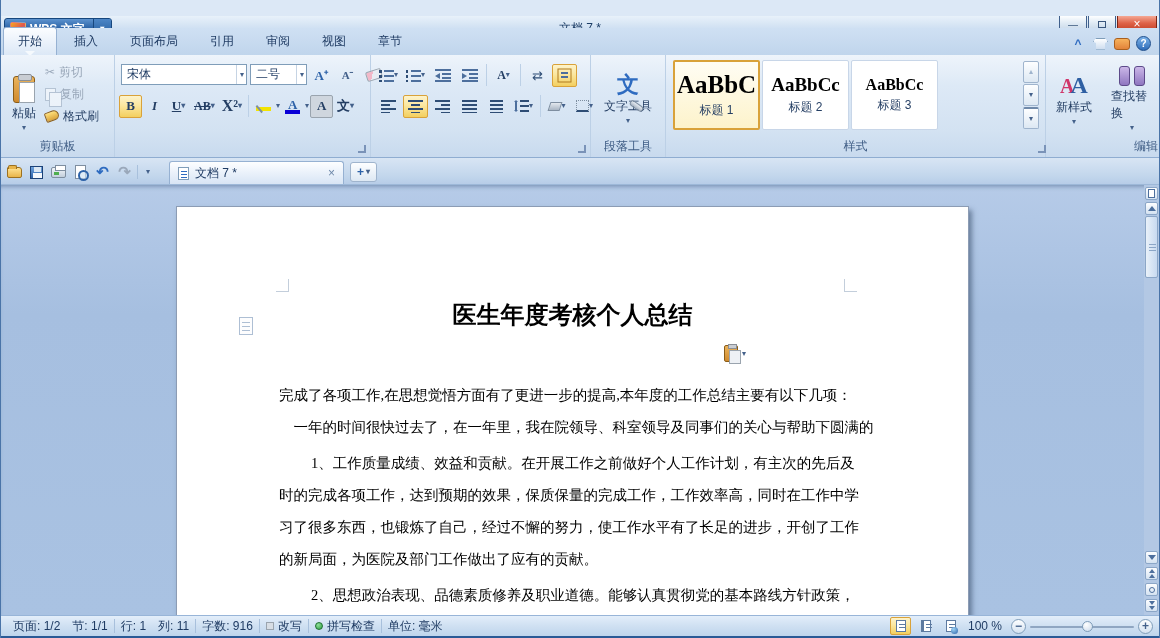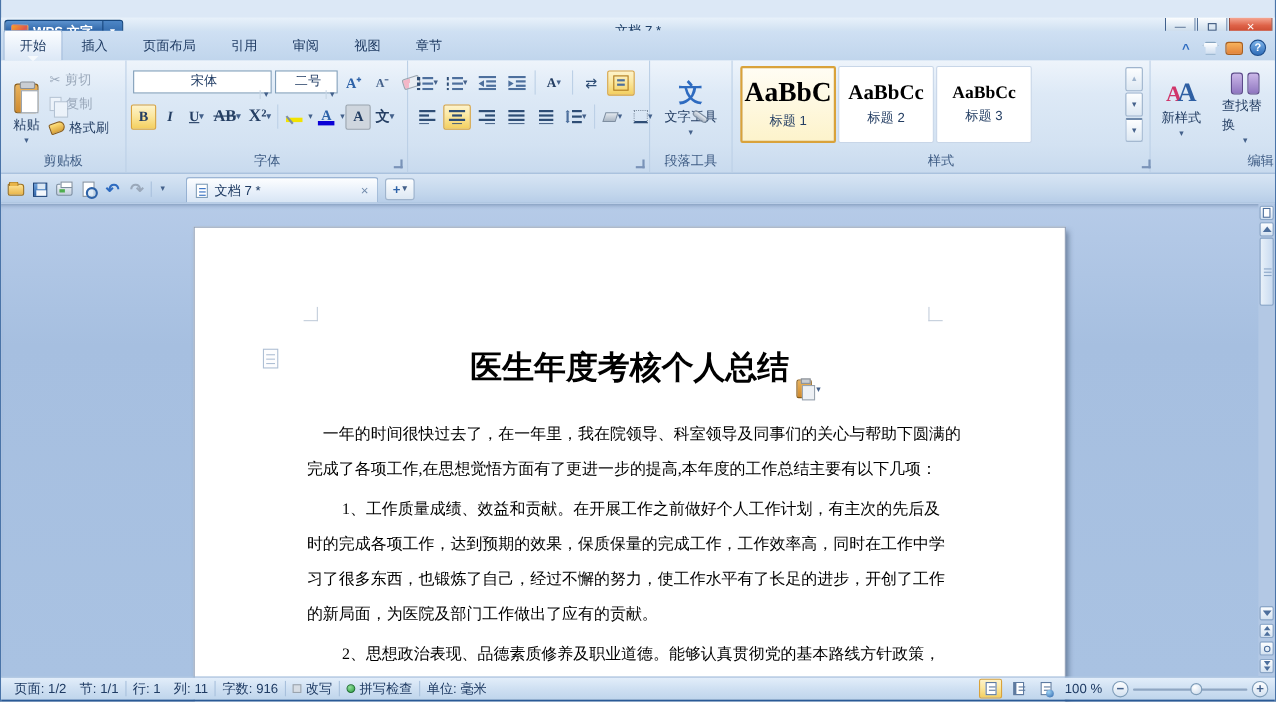--- a/index.html
+++ b/index.html
@@ -43,21 +43,21 @@
   
   .ribbon{position:absolute;left:0;top:55px;width:100%;height:103px;
     background:linear-gradient(#eef4fb,#dde9f6 30%,#d3e2f2 75%,#c8daee);border-bottom:1px solid #8fadd1;}
   .grp{position:absolute;top:0;height:100%;border-right:1px solid #bcd0e6;}
   .grp-label{position:absolute;bottom:2px;left:0;width:100%;text-align:center;color:#3f5d85;}
   .launcher{position:absolute;bottom:4px;right:4px;width:8px;height:8px;
     border-right:2px solid #7a93b8;border-bottom:2px solid #7a93b8;}
   .btn{display:flex;align-items:center;justify-content:center;border:1px solid transparent;border-radius:2px;color:#243e63;}
   .btn.hl{border-color:#d9a23a;background:linear-gradient(#fdf3cb,#fbe79f 45%,#f3cf5f);}
   .dd{font-size:8px;color:#44618b;line-height:1;}
-  .combo{height:21px;background:#fff;border:1px solid #7f9db9;display:flex;align-items:center;padding:0 2px 0 5px;flex-direction:column;}
+  .combo{height:21px;background:#fff;border:1px solid #7f9db9;display:flex;align-items:center;padding:0 2px 0 5px;}
   .combo .dd{margin-left:auto;border-left:1px solid #c6d4e4;padding-left:3px;height:100%;display:flex;align-items:center;}
   
   .paste-big{position:absolute;left:5px;top:6px;width:36px;height:86px;flex-direction:column;gap:2px;}
   .clipb{width:22px;height:27px;border-radius:3px;background:linear-gradient(#eab35c,#cf8a2e);border:1px solid #8a5c17;position:relative;}
   .clipb::before{content:'';position:absolute;left:4px;top:-3px;width:12px;height:5px;background:#c9cdd3;border:1px solid #8a8f96;border-radius:2px;}
   .clipb::after{content:'';position:absolute;left:5px;top:5px;width:14px;height:19px;background:#fff;border:1px solid #9aa4ae;}
   .small-cmd{display:flex;align-items:center;gap:4px;height:22px;color:#9aa8ba;}
   .small-cmd.en{color:#243e63;}
   .copy-ic{width:11px;height:13px;border:1px solid #8fa0b4;background:#fff;position:relative;}
   .copy-ic::after{content:'';position:absolute;left:3px;top:3px;width:11px;height:13px;border:1px solid #8fa0b4;background:#fff;}
@@ -123,21 +123,21 @@
     background:linear-gradient(#fdfeff,#dde8f3);border:1px solid #9fb4cd;border-radius:3px;margin-bottom:2px;font-weight:bold;color:#2d62a8;}
   
   .workspace{position:absolute;left:0;top:185px;width:100%;height:430px;
     background:linear-gradient(#b6cbe8,#a6bfe0 30%,#a9c2e2);box-shadow:inset 0 4px 5px -3px #6d87aa;}
   .sheet{position:absolute;left:175px;top:21px;width:793px;height:560px;background:#fff;
     border:1px solid #8c9cb4;box-shadow:3px 4px 5px rgba(35,55,85,.5);}
   .crop{position:absolute;width:13px;height:13px;}
   .crop.tl{left:99px;top:72px;border-right:1px solid #c3cedb;border-bottom:1px solid #c3cedb;}
   .crop.tr{left:667px;top:72px;border-left:1px solid #c3cedb;border-bottom:1px solid #c3cedb;}
   .doc-title{position:absolute;left:0;top:92px;width:100%;text-align:center;
-    font-family:"Liberation Serif",serif;font-weight:bold;font-size:29px;color:#000;margin-top:16px;}
+    font-family:"Liberation Serif",serif;font-weight:bold;font-size:24px;color:#000;}
   .margin-note{position:absolute;left:62px;top:110px;width:14px;height:18px;background:#fdfdfe;border:1px solid #aebfd4;}
   .margin-note::before{content:'';position:absolute;left:2px;top:4px;width:8px;height:1px;background:#aebfd4;box-shadow:0 4px 0 #aebfd4,0 8px 0 #aebfd4;}
   .paste-opt{position:absolute;left:547px;top:138px;display:flex;align-items:center;gap:4px;}
   .paste-opt .pc{width:14px;height:17px;background:linear-gradient(#eab35c,#cf8a2e);border:1px solid #8a5c17;border-radius:2px;position:relative;}
   .paste-opt .pc::before{content:'';position:absolute;left:3px;top:-2px;width:7px;height:3px;background:#c9cdd3;border:1px solid #8a8f96;}
   .paste-opt .pc::after{content:'';position:absolute;left:4px;top:4px;width:10px;height:12px;background:#eef1f5;border:1px solid #9aa4ae;}
   .doc-text{position:absolute;left:102px;top:172px;width:596px;
     font-family:"Liberation Serif",serif;font-size:14.5px;color:#000;}
   .doc-text .ln{height:32px;line-height:32px;white-space:nowrap;}
   .ind1{text-indent:1em;}
@@ -268,21 +268,21 @@
             <span>B</span>
           </div>
         <div class="btn tbtn">
             <span style="font-style:italic">I</span>
           </div>
         <div class="btn tbtn">
             <span style="text-decoration:underline">U</span>
             <span class="dd">▾</span>
           </div>
         <div class="btn tbtn">
-            <span style="text-decoration:line-through;font-size:15px">AB</span>
+            <span style="text-decoration:line-through;font-size:12px">AB</span>
             <span class="dd">▾</span>
           </div>
         <div class="btn tbtn">
             <span style="font-size:16px">X²</span>
             <span class="dd">▾</span>
           </div>
         <div class="vsep"></div>
         <div class="btn tbtn" style="flex-direction:column">
           <span style="width:13px;height:9px;border-left:2px solid #7e8ea0;transform:rotate(-40deg);margin-bottom:-2px"></span>
           <span class="bar-under" style="background:#f2e300"></span>
@@ -294,21 +294,20 @@
         </div>
         <span class="dd">▾</span>
         <div class="btn tbtn" style="background:#cfd6de;border-color:#9aa4ae">
             <span>A</span>
           </div>
         <div class="btn tbtn">
             <span style="font-size:13px;color:#243e63">文</span>
             <span class="dd">▾</span>
           </div>
       </div>
-      <div class="grp-label">字体</div>
       <div class="launcher"></div>
     </div>
 
     <div class="grp" style="left:370px;width:220px;">
       <div class="pararow1">
         <div class="btn pbtn">
           <svg class="ic" width="15" height="13">
               <g fill="#2e4d75">
                 <rect x="0" y="1" width="3" height="3"></rect>
                 <rect x="0" y="6" width="3" height="3"></rect>
@@ -548,22 +547,22 @@
     <div class="sheet">
       <div class="crop tl"></div>
       <div class="crop tr"></div>
       <div class="margin-note"></div>
       <div class="doc-title">医生年度考核个人总结</div>
       <div class="paste-opt">
         <span class="pc"></span>
         <span class="dd">▾</span>
       </div>
       <div class="doc-text">
+        <div class="ln">完成了各项工作,在思想觉悟方面有了更进一步的提高,本年度的工作总结主要有以下几项：</div>
         <div class="ln ind1">一年的时间很快过去了，在一年里，我在院领导、科室领导及同事们的关心与帮助下圆满的</div>
-        <div class="ln">完成了各项工作,在思想觉悟方面有了更进一步的提高,本年度的工作总结主要有以下几项：</div>
         <div class="pgap"></div>
         <div class="ln ind2">1、工作质量成绩、效益和贡献。在开展工作之前做好个人工作计划，有主次的先后及</div>
         <div class="ln">时的完成各项工作，达到预期的效果，保质保量的完成工作，工作效率高，同时在工作中学</div>
         <div class="ln">习了很多东西，也锻炼了自己，经过不懈的努力，使工作水平有了长足的进步，开创了工作</div>
         <div class="ln">的新局面，为医院及部门工作做出了应有的贡献。</div>
         <div class="pgap"></div>
         <div class="ln ind2">2、思想政治表现、品德素质修养及职业道德。能够认真贯彻党的基本路线方针政策，</div>
       </div>
     </div>
     <div class="vscroll">

